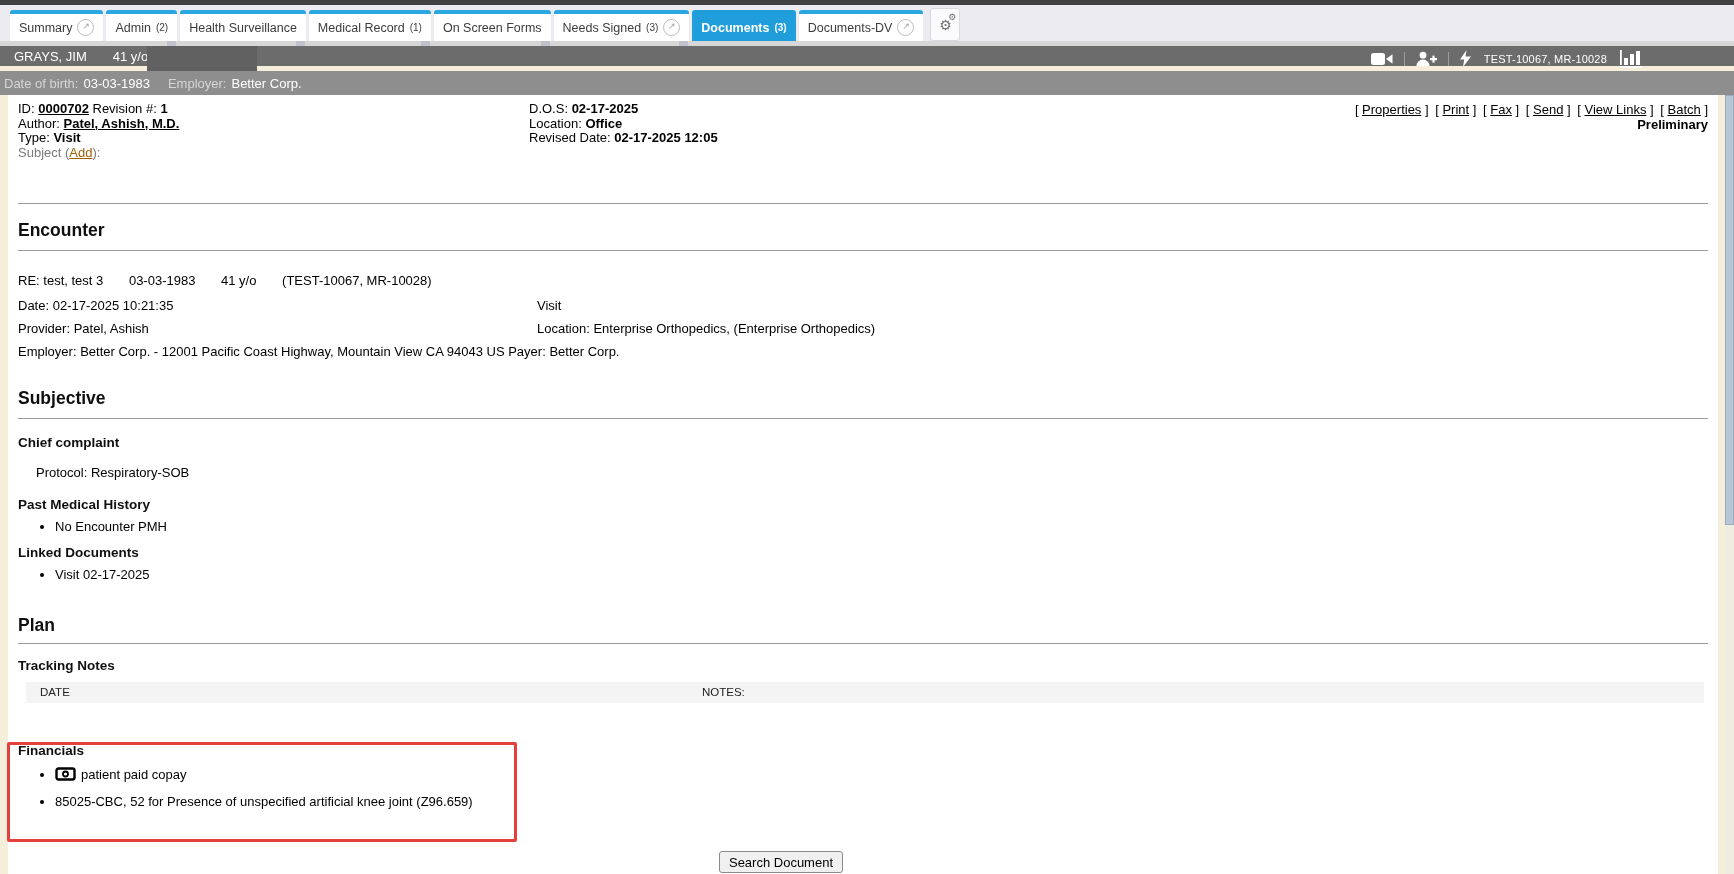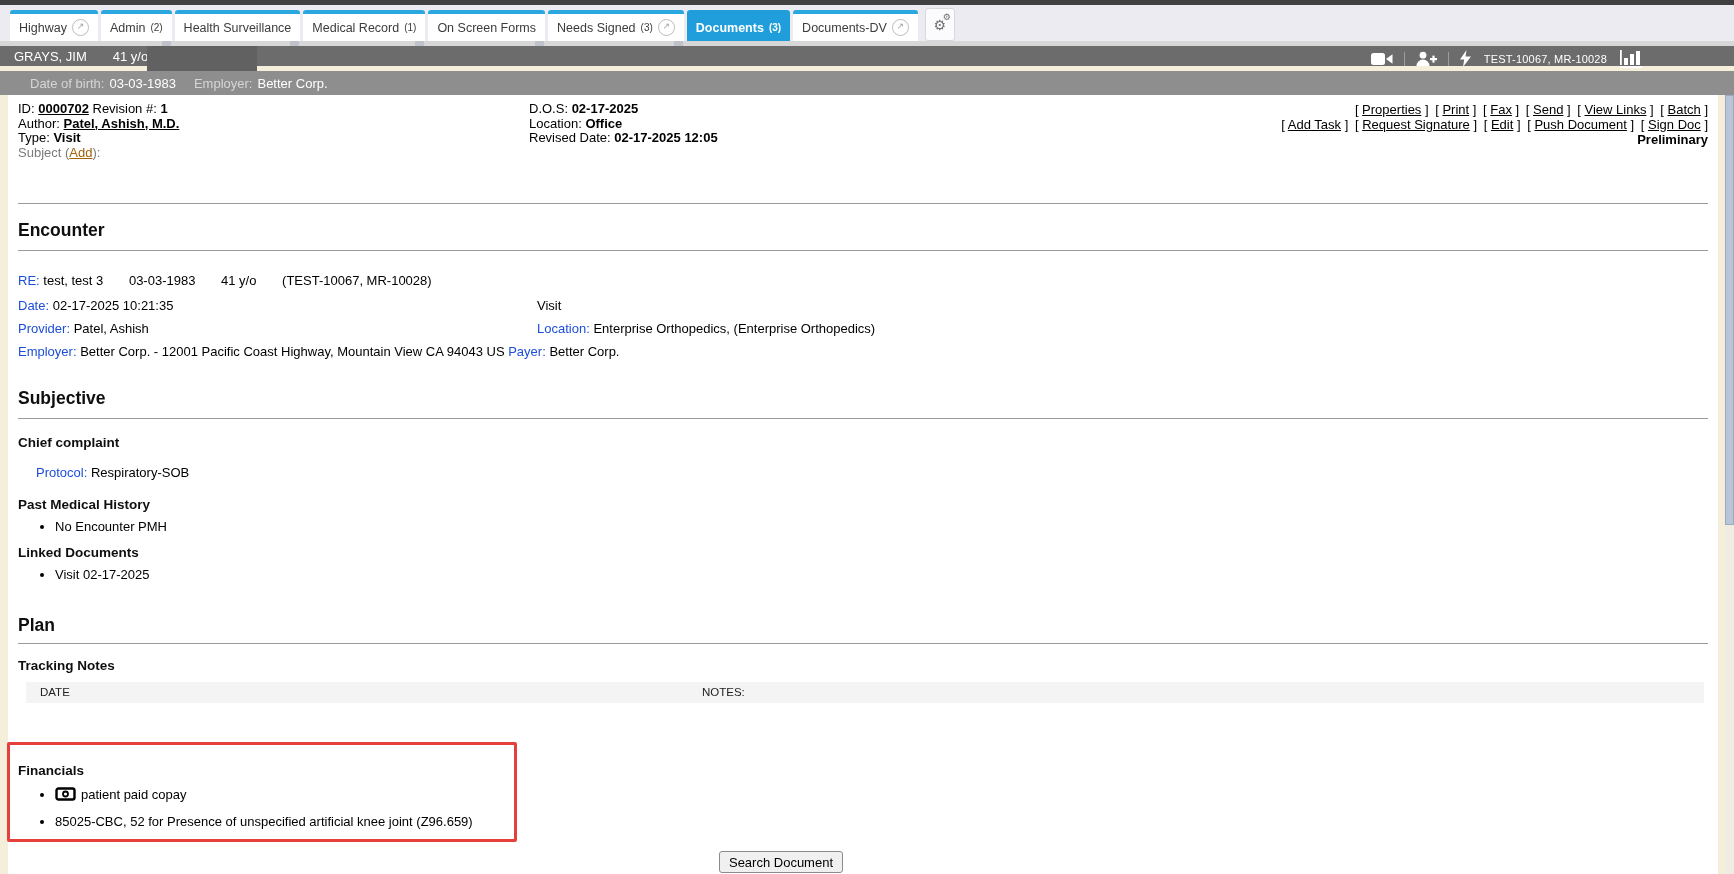--- a/index.html
+++ b/index.html
@@ -33,30 +33,30 @@
   #pb-age{margin-left:26px;}
   #pb-right{position:absolute;right:92px;top:0;height:25px;display:flex;align-items:center;gap:11px;}
   .vdiv{width:1px;height:14px;background:#9d9d9d;}
   #pb-chartid{font-size:11px;letter-spacing:.2px;margin:0 2px;}
   .pb-icon{display:flex;align-items:center;cursor:pointer;}
   #chart-icon{border-bottom:2px solid #fff;padding-bottom:1px;}
 
   #info-bar{position:absolute;left:0;top:71px;width:100%;height:24px;background:#8e8e8e;
             color:#fff;font-size:13px;display:flex;align-items:center;}
   #info-bar .lbl{color:#d6d6d6;}
-  #ib-dob-l{padding-left:30px;}
+  #ib-dob-l{padding-left:4px;}
   #ib-dob-v{margin-left:5px;}
   #ib-emp-l{margin-left:18px;}
   #ib-emp-v{margin-left:5px;}
 
   
   #content{position:absolute;left:8px;top:95px;width:1710px;height:814px;background:#fff;
            font-size:13px;box-sizing:border-box;padding:7px 10px 0 10px;}
   .hr{border:none;border-top:1px solid #9b9b9b;margin:0;}
-  .lbl{color:#1d4ed8;}
+  .lbl{color:#000000;}
   b,.bold{font-weight:bold;}
   .hlink{font-weight:bold;text-decoration:underline;color:#000;cursor:pointer;}
   .gray-link{text-decoration:underline;color:#a16207;cursor:pointer;}
 
   #doc-header{position:relative;height:75px;}
   .dh-left div{line-height:14.6px;}
   .dh-mid{position:absolute;left:511px;top:0;}
   .dh-mid div{line-height:14.6px;}
   .dh-right{position:absolute;right:0;top:0;text-align:right;line-height:15px;}
   .subject-line{color:#7a7a7a;}
@@ -89,21 +89,21 @@
   ul.blist li{line-height:16px;margin-bottom:6px;}
   #h-linked{margin-top:10px;}
 
   #h-plan{margin-top:30px;}
   #hr-plan{margin-top:6px;}
   #h-tracking{margin-top:14px;}
   #track-header{position:relative;margin-top:8px;margin-left:8px;margin-right:4px;height:21px;
                 background:#f4f4f4;font-size:11.5px;color:#222;line-height:21px;padding-left:14px;}
   #notes-col{position:absolute;left:676px;top:0;}
 
-  #fin-block{position:absolute;left:10px;top:668px;}
+  #fin-block{position:absolute;left:10px;top:648px;}
   #fin-list{margin:8px 0 0 0;padding-left:37px;}
   #fin-list li{line-height:16px;margin-bottom:9px;}
   .money-icon{display:inline-block;vertical-align:-2px;margin-right:5px;}
 
   #red-box{position:absolute;left:-1px;top:647px;width:504px;height:94px;
            border:3px solid #e5403b;border-radius:2px;pointer-events:none;z-index:5;}
 
   
   #search-btn{position:absolute;left:719px;top:851px;width:124px;height:22px;
               background:#f0f0f0;border:1px solid #8b8b8b;border-radius:3px;
@@ -114,21 +114,21 @@
   #scroll-thumb{position:absolute;right:0;top:0;width:9px;height:430px;background:#b7c5d6;
                 border:1px solid #9aaabf;box-sizing:border-box;cursor:pointer;}
 </style>
 </head>
 <body>
 
 <div id="top-strip"></div>
 
 <div id="tabbar">
   <div class="tab">
-    <span>Highway</span>
+    <span>Summary</span>
     <span class="popout">↗</span>
   </div>
   <div class="tab">
     <span>Admin</span>
     <span class="tab-count">(2)</span>
     <i class="notch"></i>
   </div>
   <div class="tab">
     <span>Health Surveillance</span>
     <i class="notch"></i>
@@ -247,27 +247,20 @@
     </div>
 
     <div class="dh-right">
       <div>
         <span class="br"><a class="blink">Properties</a></span>
         <span class="br"><a class="blink">Print</a></span>
         <span class="br"><a class="blink">Fax</a></span>
         <span class="br"><a class="blink">Send</a></span>
         <span class="br"><a class="blink">View Links</a></span>
         <span class="br"><a class="blink">Batch</a></span>
-      </div>
-      <div>
-        <span class="br"><a class="blink">Add Task</a></span>
-        <span class="br"><a class="blink">Request Signature</a></span>
-        <span class="br"><a class="blink">Edit</a></span>
-        <span class="br"><a class="blink">Push Document</a></span>
-        <span class="br"><a class="blink">Sign Doc</a></span>
       </div>
       <div class="status">Preliminary</div>
     </div>
   </div>
 
   <hr class="hr" id="hr-sep">
 
   <h2 id="h-encounter">Encounter</h2>
   <hr class="hr" id="hr-encounter">
 

